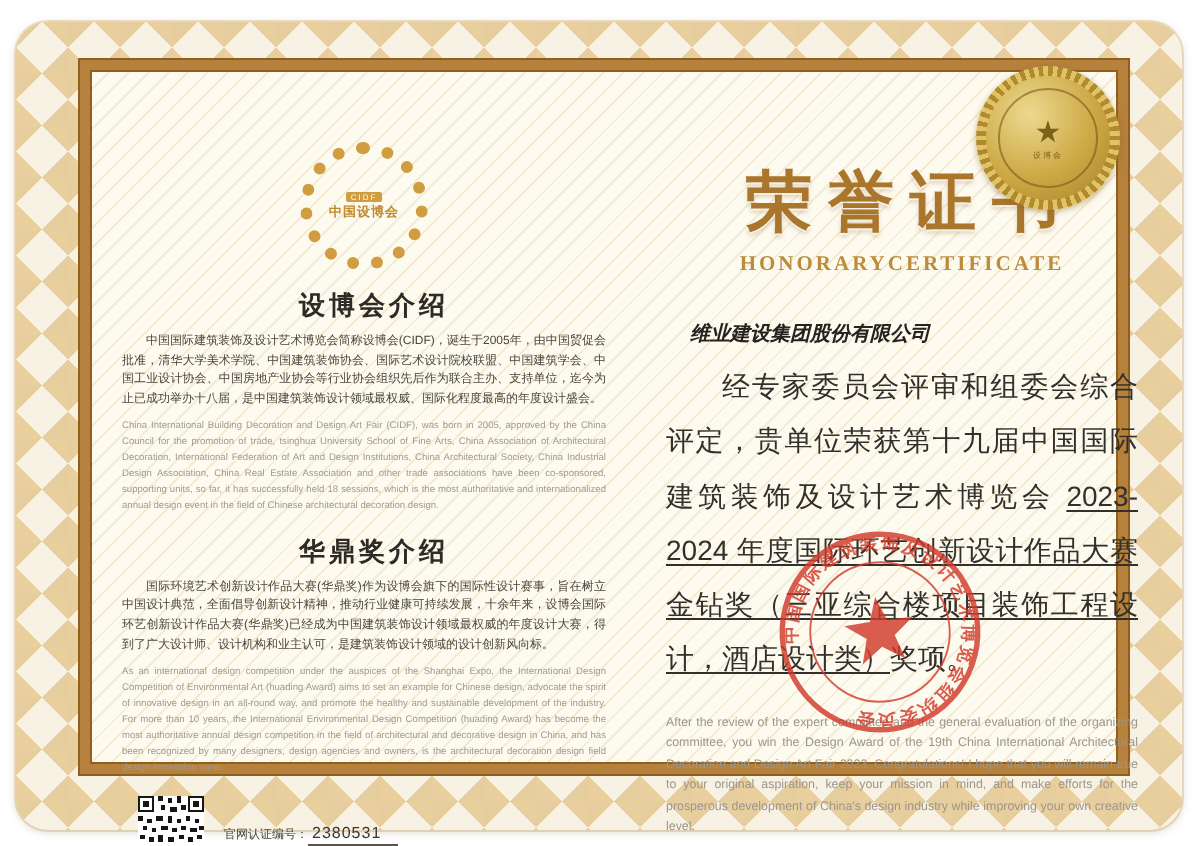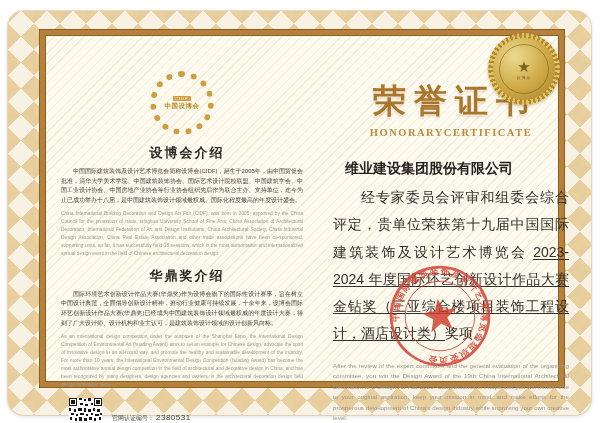--- a/index.html
+++ b/index.html
@@ -40,21 +40,21 @@
   .certno .lab{font-size:6px;color:#4a453e;}
   .certno .num{font-size:8px;font-weight:normal;color:#3a352f;border-bottom:1px solid #5b544a;padding:0 8px 1px 2px;letter-spacing:.5px;}
 
   
   .right-col{position:absolute;left:288px;top:36px;width:236px;display:flex;flex-direction:column;align-items:center;}
   .cert-title{font-family:"Liberation Serif","DejaVu Serif",serif;font-weight:bold;
     font-size:33px;letter-spacing:8px;color:#a9762c;margin-top:8px;text-indent:8px;
     text-shadow:0 1px 0 rgba(255,255,255,.6), 0 2px 2px rgba(140,95,30,.25);}
   .cert-sub{font-family:"Liberation Serif","DejaVu Serif",serif;font-weight:bold;
     font-size:10.5px;letter-spacing:1.5px;color:#bb8c3c;margin-top:3px;}
-  .recipient{font-size:14px;font-weight:bold;color:#262220;margin-top:22px;align-self:flex-start;margin-left:12px;}
+  .recipient{font-size:10px;font-weight:bold;color:#262220;margin-top:22px;align-self:flex-start;margin-left:12px;font-style:italic;}
   .body-cn{font-size:14px;line-height:1.95;color:#33302b;text-align:justify;text-indent:2em;margin-top:6px;width:100%;}
   .body-cn .award{text-decoration:underline;text-underline-offset:2px;}
   .body-en{font-size:6.2px;line-height:1.7;color:#9b958b;text-align:justify;margin-top:13px;width:100%;}
   .support-hd{display:flex;align-items:center;width:100%;margin-top:16px;gap:8px;}
   .support-hd .rule{flex:1;height:1px;background:#b9b2a6;}
   .support-mid{display:flex;flex-direction:column;align-items:flex-start;}
   .support-cn{font-family:"Liberation Serif","DejaVu Serif",serif;font-weight:bold;font-size:12px;color:#2e2a26;letter-spacing:2px;}
   .support-en{font-size:5px;font-weight:bold;color:#3d3832;letter-spacing:1px;margin-top:1px;}
   .logo-row{display:flex;align-items:center;justify-content:center;gap:9px;margin-top:20px;height:12px;}
   .lg{display:inline-block;}

